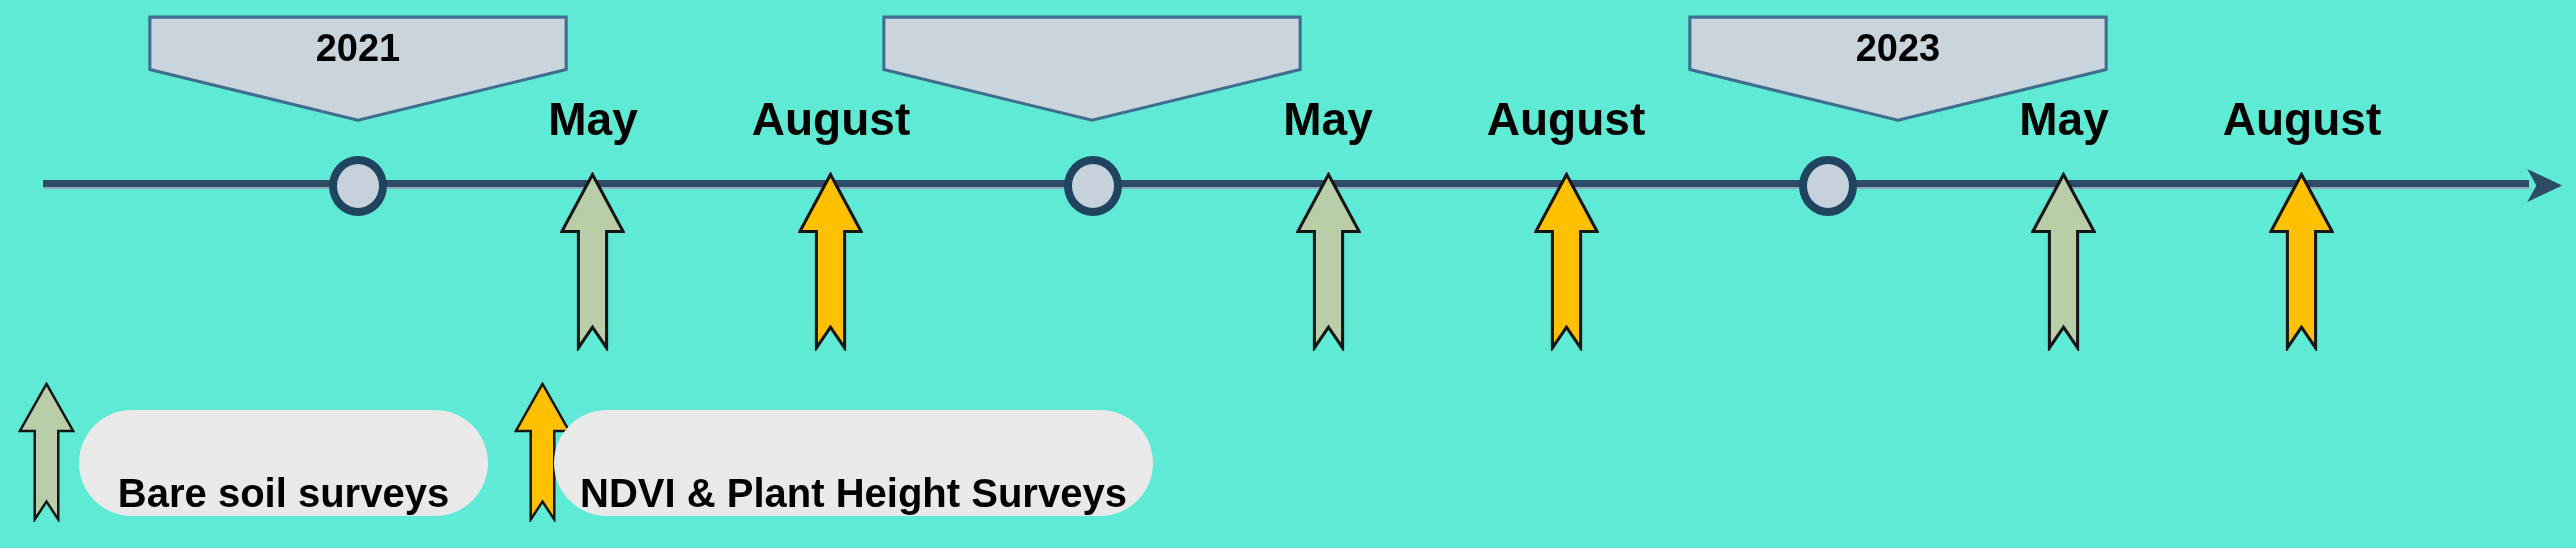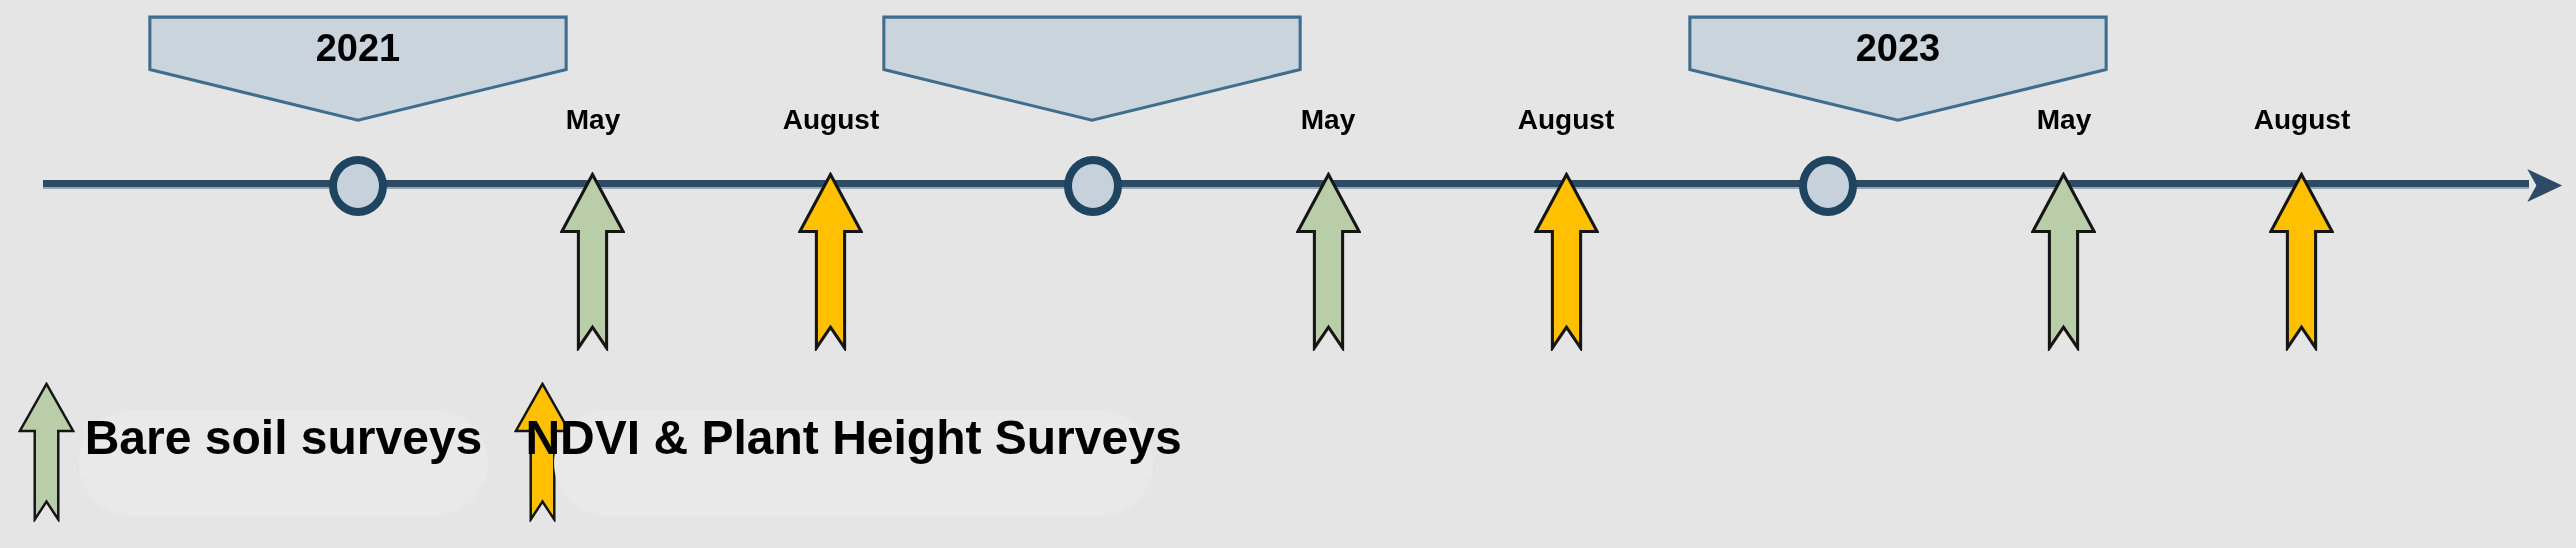--- a/index.html
+++ b/index.html
@@ -1,20 +1,20 @@
 <!DOCTYPE html>
 <html style="--banner-fill: #c9d4dd; --banner-border: #3f6d8e; --timeline-line: #2d4b66; --timeline-edge: #8fa8bc; --node-ring: #1f4460; --node-fill: #c6d1db; --bare-soil-fill: #b9cda8; --ndvi-fill: #ffc000; --arrow-outline: #151515; --legend-box-fill: #e9e9e9; --text: #000000;font-size:10px"><head>
 <meta charset="utf-8">
 <style>
   html,body{margin:0;padding:0;background:#ffffff;}
   .canvas{
     position:relative;
     width:2576px;
     height:548px;
-    background:#e5e5e5;
+    background:#5eead4;
     overflow:hidden;
     font-family:"Liberation Sans", sans-serif;
     color:var(--text,#000);
   }
   
   .banner{position:absolute;top:15px;width:420px;height:108px;}
   .banner svg{position:absolute;left:0;top:0;display:block;}
   .banner polygon{
     fill:var(--banner-fill,#c9d4dd);
     stroke:var(--banner-border,#3f6d8e);
@@ -39,21 +39,21 @@
     position:absolute;top:156px;
     width:42px;height:44px;
     background:var(--node-fill,#c6d1db);
     border:8.7px solid var(--node-ring,#1f4460);
     border-radius:50%;
   }
   
   .month-label{
     position:absolute;top:101px;
     transform:translateX(-50%);
-    font-size:28px;font-weight:700;line-height:37px;
+    font-size:46px;font-weight:700;line-height:37px;
     white-space:nowrap;
     text-align:right;
   }
   .survey-arrow{position:absolute;top:172px;}
   .survey-arrow polygon{
     stroke:var(--arrow-outline,#151515);
     stroke-width:5;
     stroke-linejoin:miter;
   }
   .survey-arrow.green polygon{fill:var(--bare-soil-fill,#b9cda8);}
@@ -64,22 +64,22 @@
     stroke:var(--arrow-outline,#151515);
     stroke-width:4;
     stroke-linejoin:miter;
   }
   .legend-arrow.green polygon{fill:var(--bare-soil-fill,#b9cda8);}
   .legend-arrow.gold  polygon{fill:var(--ndvi-fill,#ffc000);}
   .legend-box{
     position:absolute;top:410px;height:106px;
     background:var(--legend-box-fill,#e9e9e9);
     border-radius:53px;
-    display:flex;align-items:flex-start;justify-content:center;
-    font-size:48px;font-weight:700;
+    display:flex;align-items:flex-end;justify-content:center;
+    font-size:40px;font-weight:700;
     white-space:nowrap;
   }
 </style>
 </head>
 <body>
 
 <div class="canvas">
 
   <div class="banner" style="left:148px;">
     <svg width="420" height="108" viewBox="0 0 680 174">

